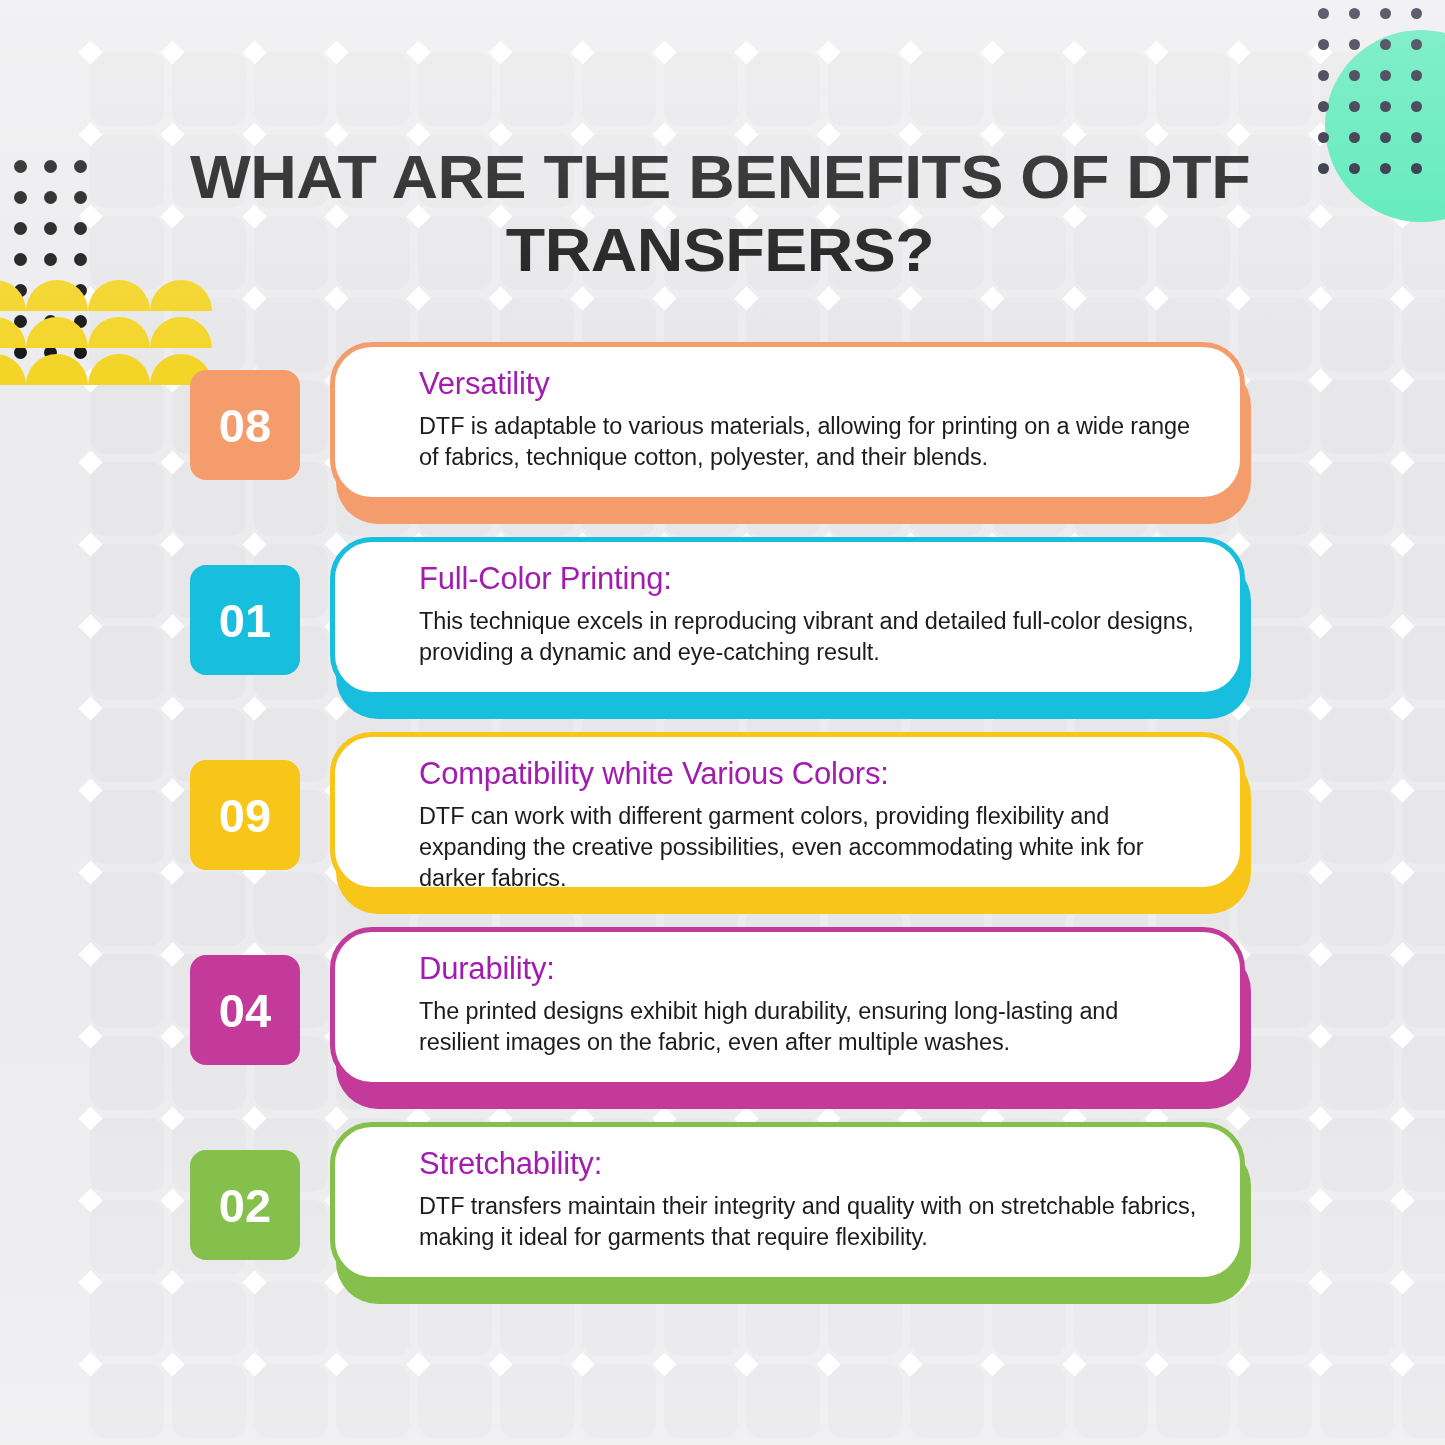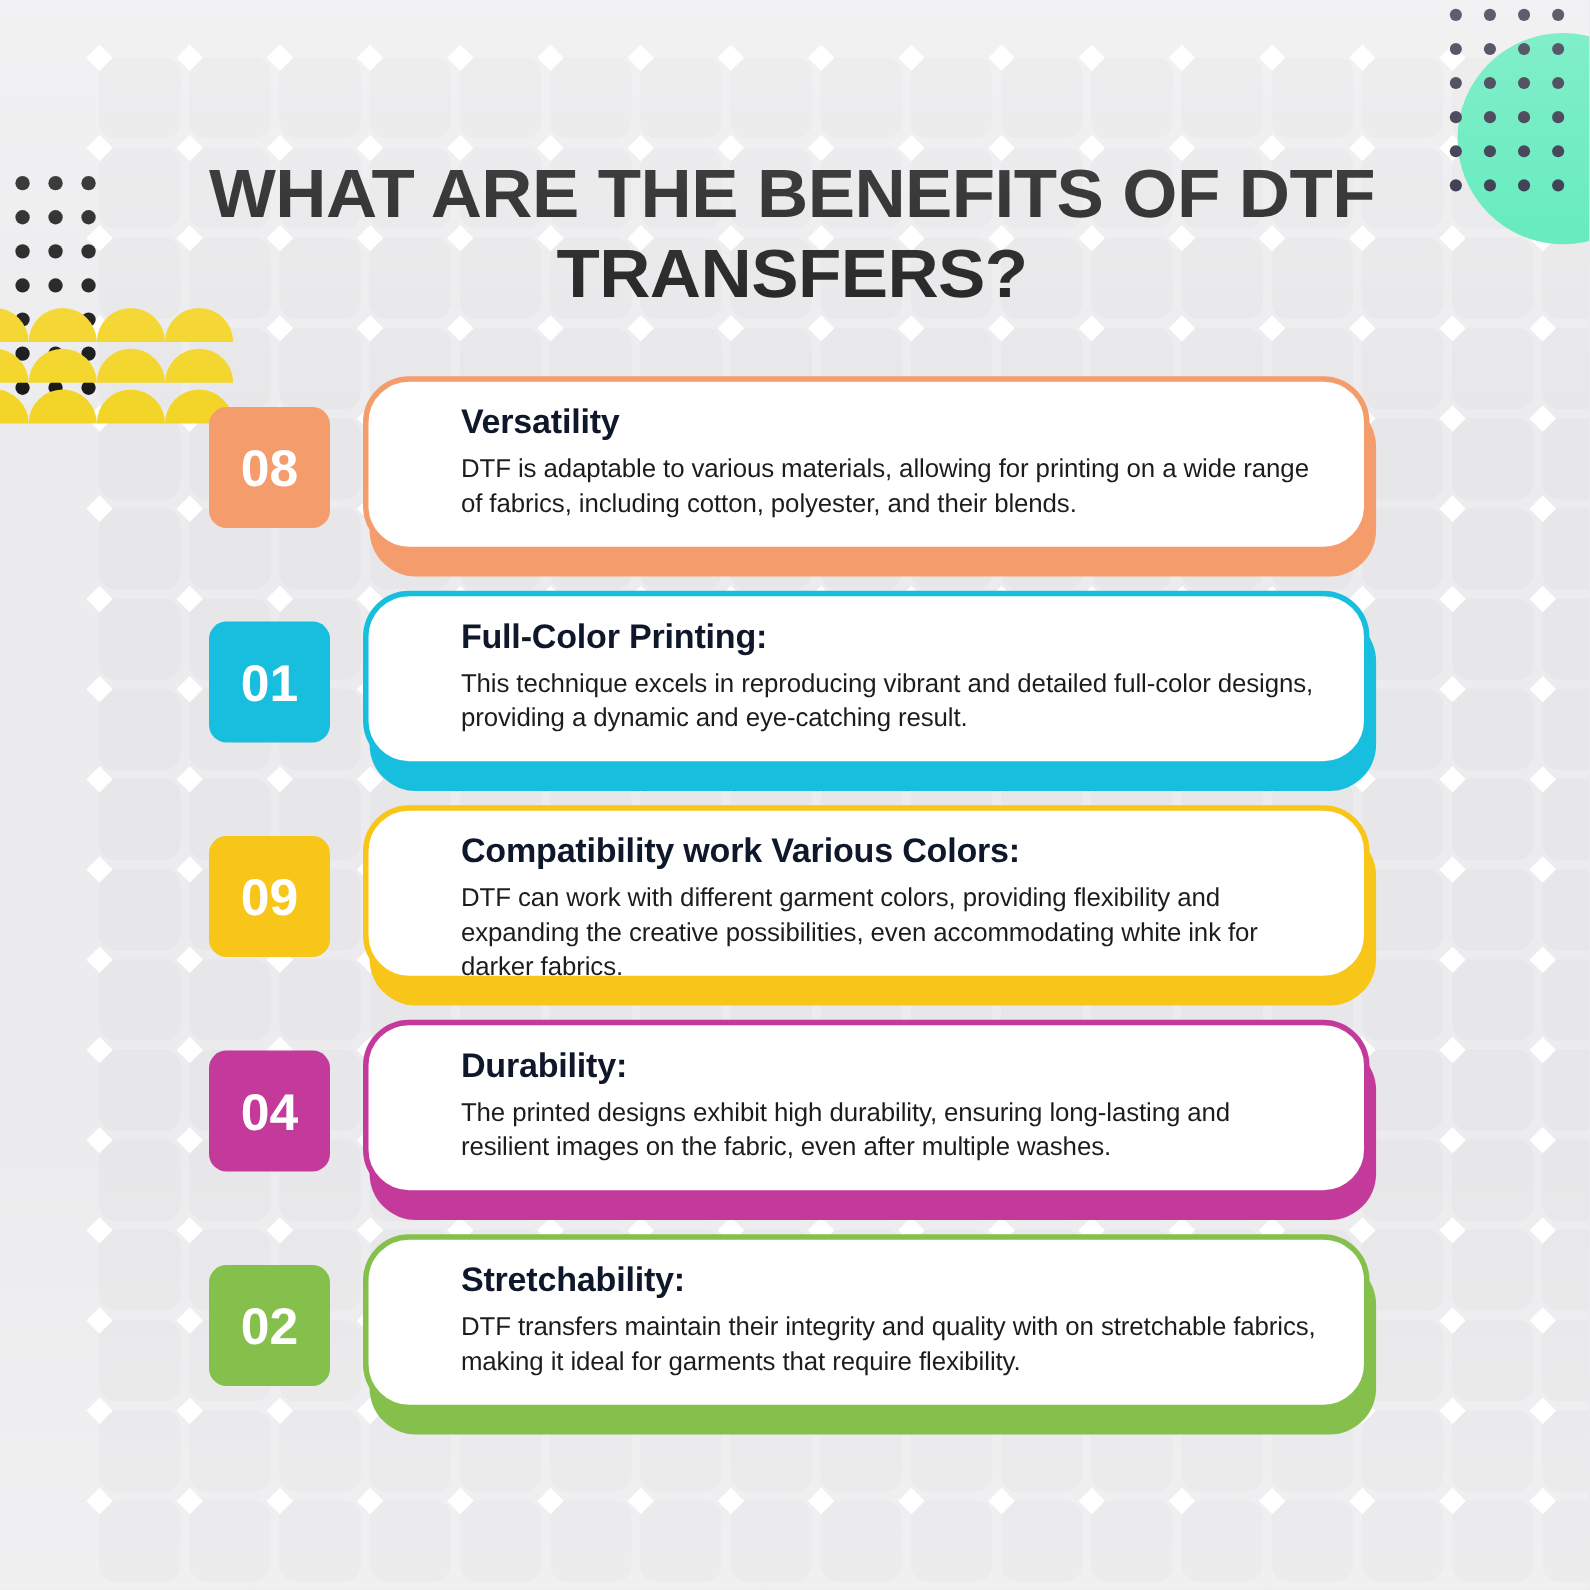--- a/index.html
+++ b/index.html
@@ -140,22 +140,22 @@
     left:0; top:0;
     width:915px; height:160px;
     background:#FFFFFF;
     border-radius:42px;
     border:5px solid #000;
     padding:20px 38px 0 84px;
     z-index:2;
   }
   .card h3 {
     font-size:31px;
-    font-weight:700;
-    color:#0f172a;
+    font-weight:400;
+    color:#a21caf;
     line-height:1.12;
     margin-bottom:9px;
     letter-spacing:-0.2px;
   }
   .card p {
     font-size:23.5px;
     font-weight:400;
     color:#1C1C1C;
     line-height:1.33;
     letter-spacing:-0.1px;
@@ -816,40 +816,40 @@
 
   <h1 class="title">WHAT ARE THE BENEFITS OF DTF TRANSFERS?</h1>
 
   <div class="list" id="list">
       <div class="row">
         <div class="badge" style="background: rgb(245, 156, 109);">08</div>
         <div class="card-wrap">
           <div class="card-shadow" style="background: rgb(245, 156, 109);"></div>
           <div class="card" style="border-color: rgb(245, 156, 109);">
             <h3>Versatility</h3>
-            <p>DTF is adaptable to various materials, allowing for printing on a wide range of fabrics, including cotton, polyester, and their blends.</p>
+            <p>DTF is adaptable to various materials, allowing for printing on a wide range of fabrics, technique cotton, polyester, and their blends.</p>
           </div>
         </div>
       </div>
       <div class="row">
         <div class="badge" style="background: rgb(23, 190, 222);">01</div>
         <div class="card-wrap">
           <div class="card-shadow" style="background: rgb(23, 190, 222);"></div>
           <div class="card" style="border-color: rgb(23, 190, 222);">
             <h3>Full-Color Printing:</h3>
             <p>This technique excels in reproducing vibrant and detailed full-color designs, providing a dynamic and eye-catching result.</p>
           </div>
         </div>
       </div>
       <div class="row">
         <div class="badge" style="background: rgb(248, 197, 25);">09</div>
         <div class="card-wrap">
           <div class="card-shadow" style="background: rgb(248, 197, 25);"></div>
           <div class="card" style="border-color: rgb(248, 197, 25);">
-            <h3>Compatibility work Various Colors:</h3>
+            <h3>Compatibility white Various Colors:</h3>
             <p>DTF can work with different garment colors, providing flexibility and expanding the creative possibilities, even accommodating white ink for darker fabrics.</p>
           </div>
         </div>
       </div>
       <div class="row">
         <div class="badge" style="background: rgb(196, 58, 155);">04</div>
         <div class="card-wrap">
           <div class="card-shadow" style="background: rgb(196, 58, 155);"></div>
           <div class="card" style="border-color: rgb(196, 58, 155);">
             <h3>Durability:</h3>

